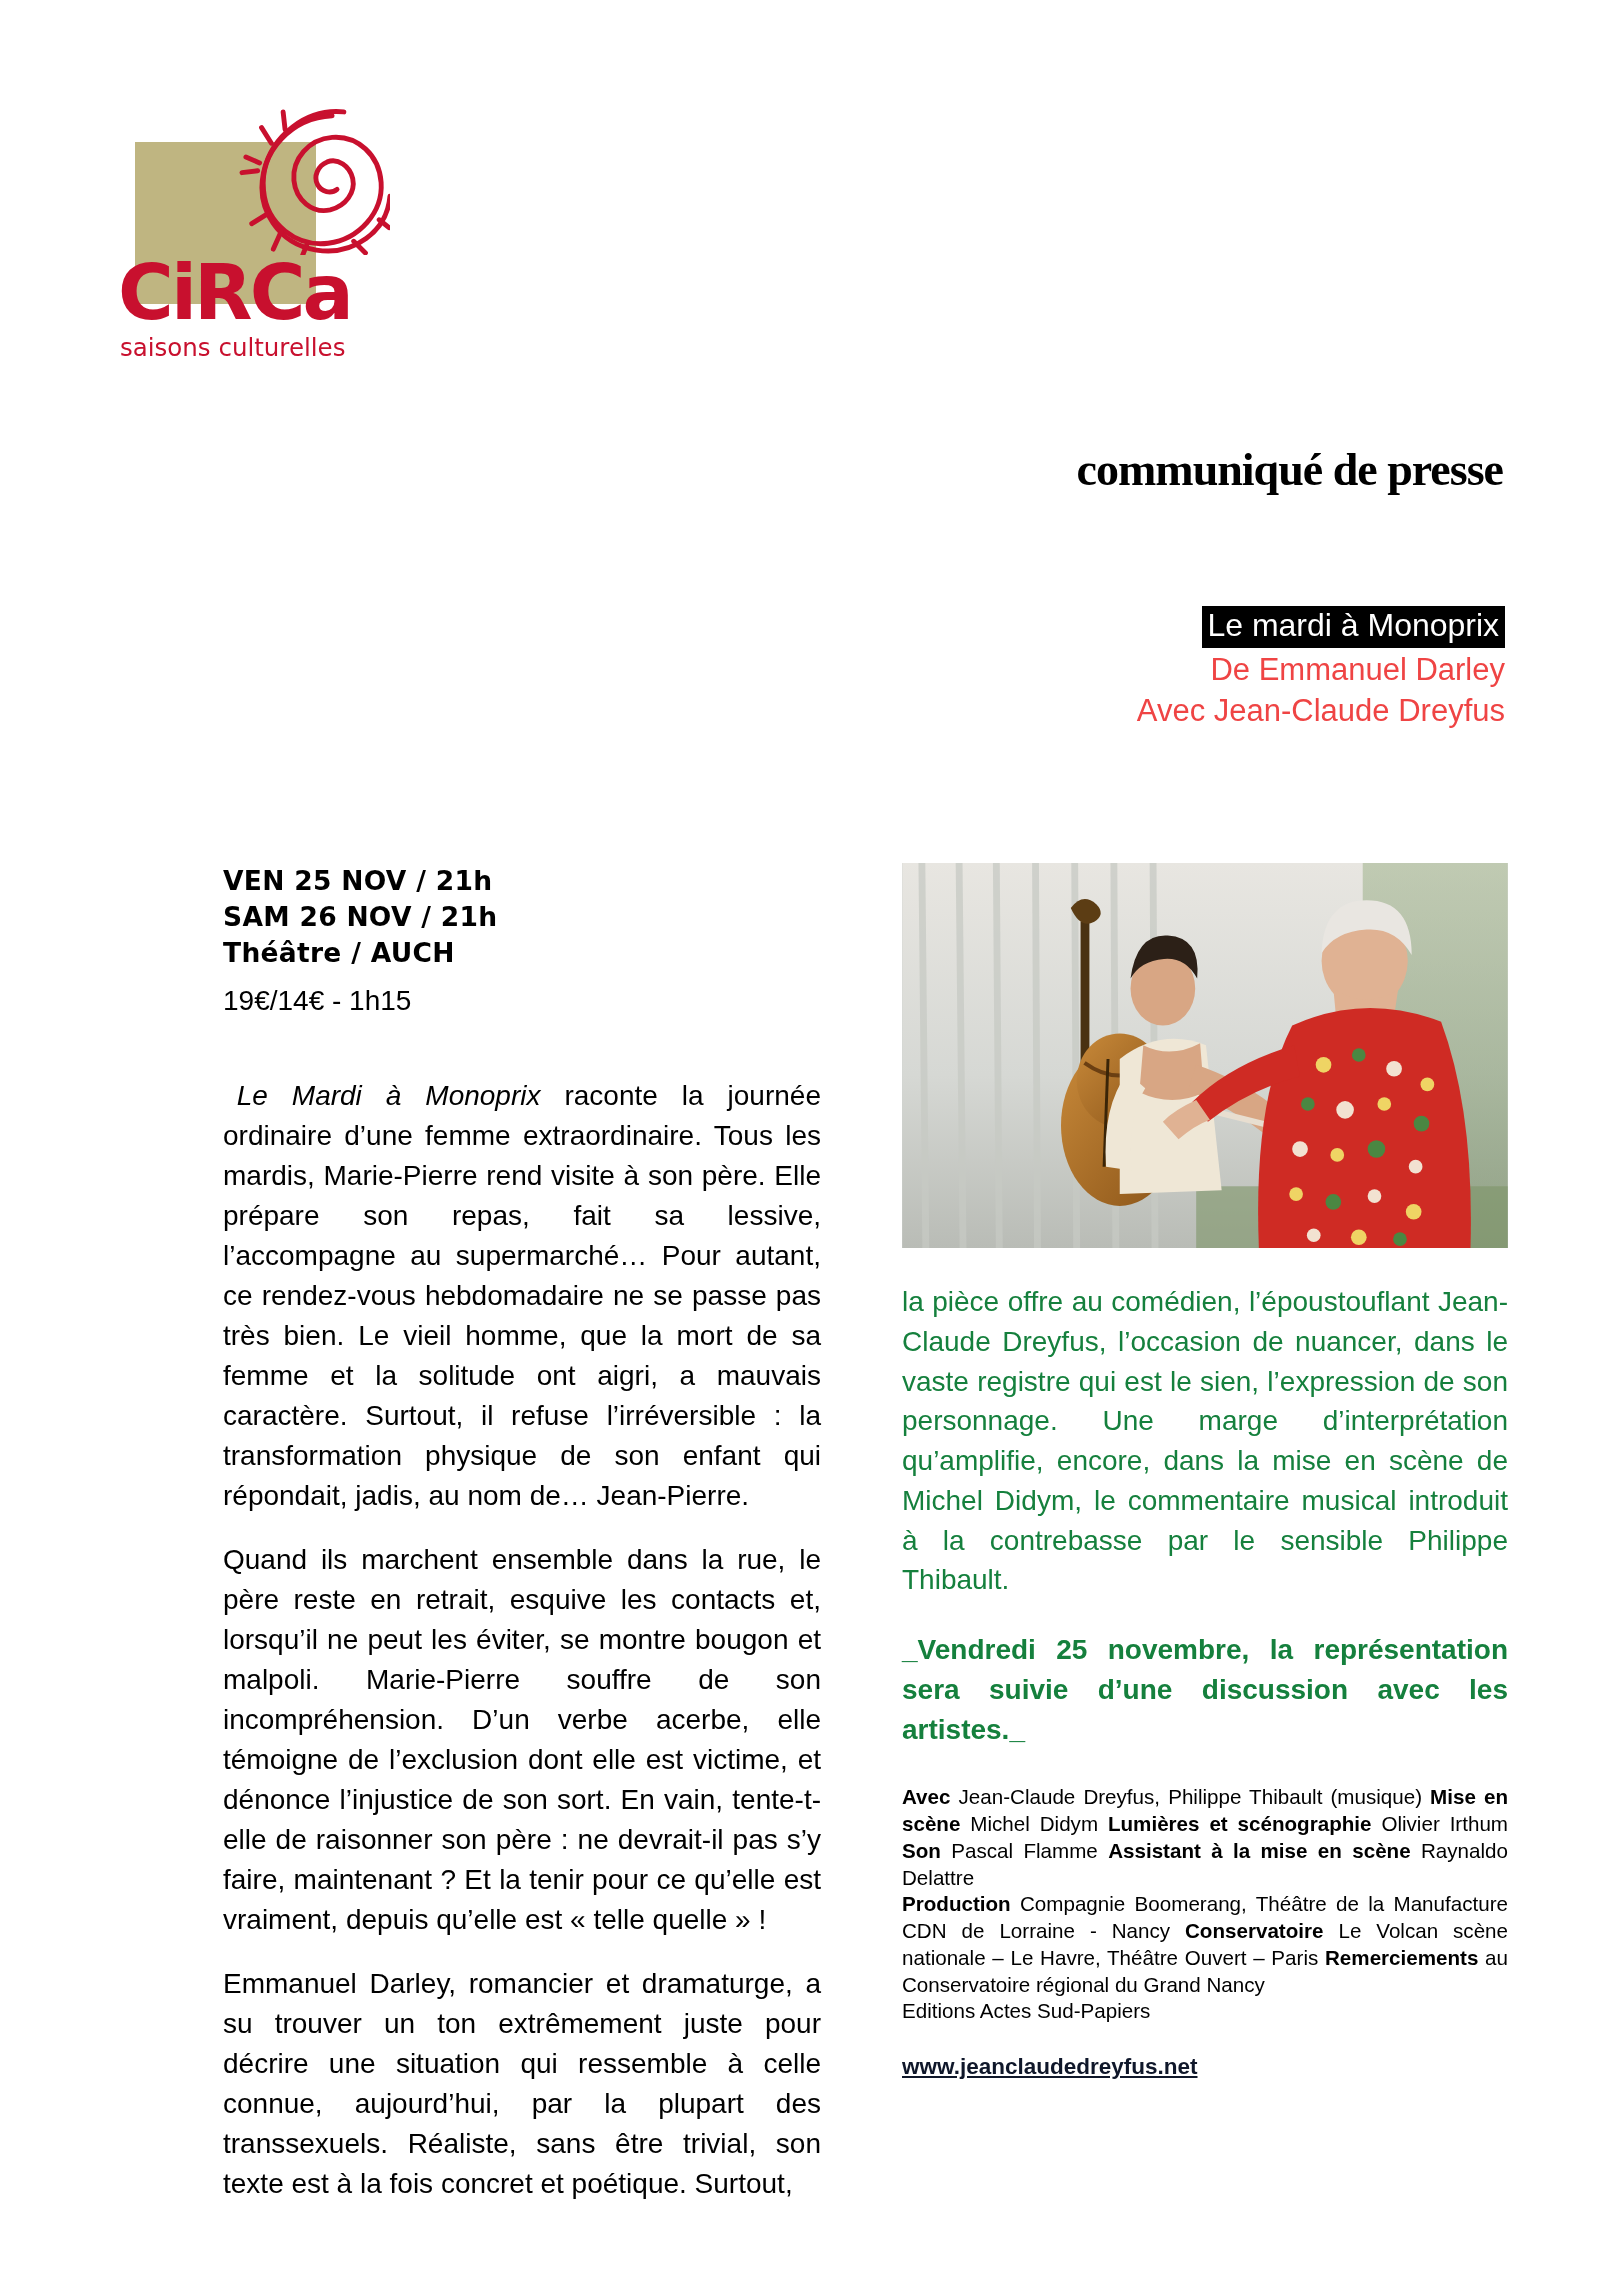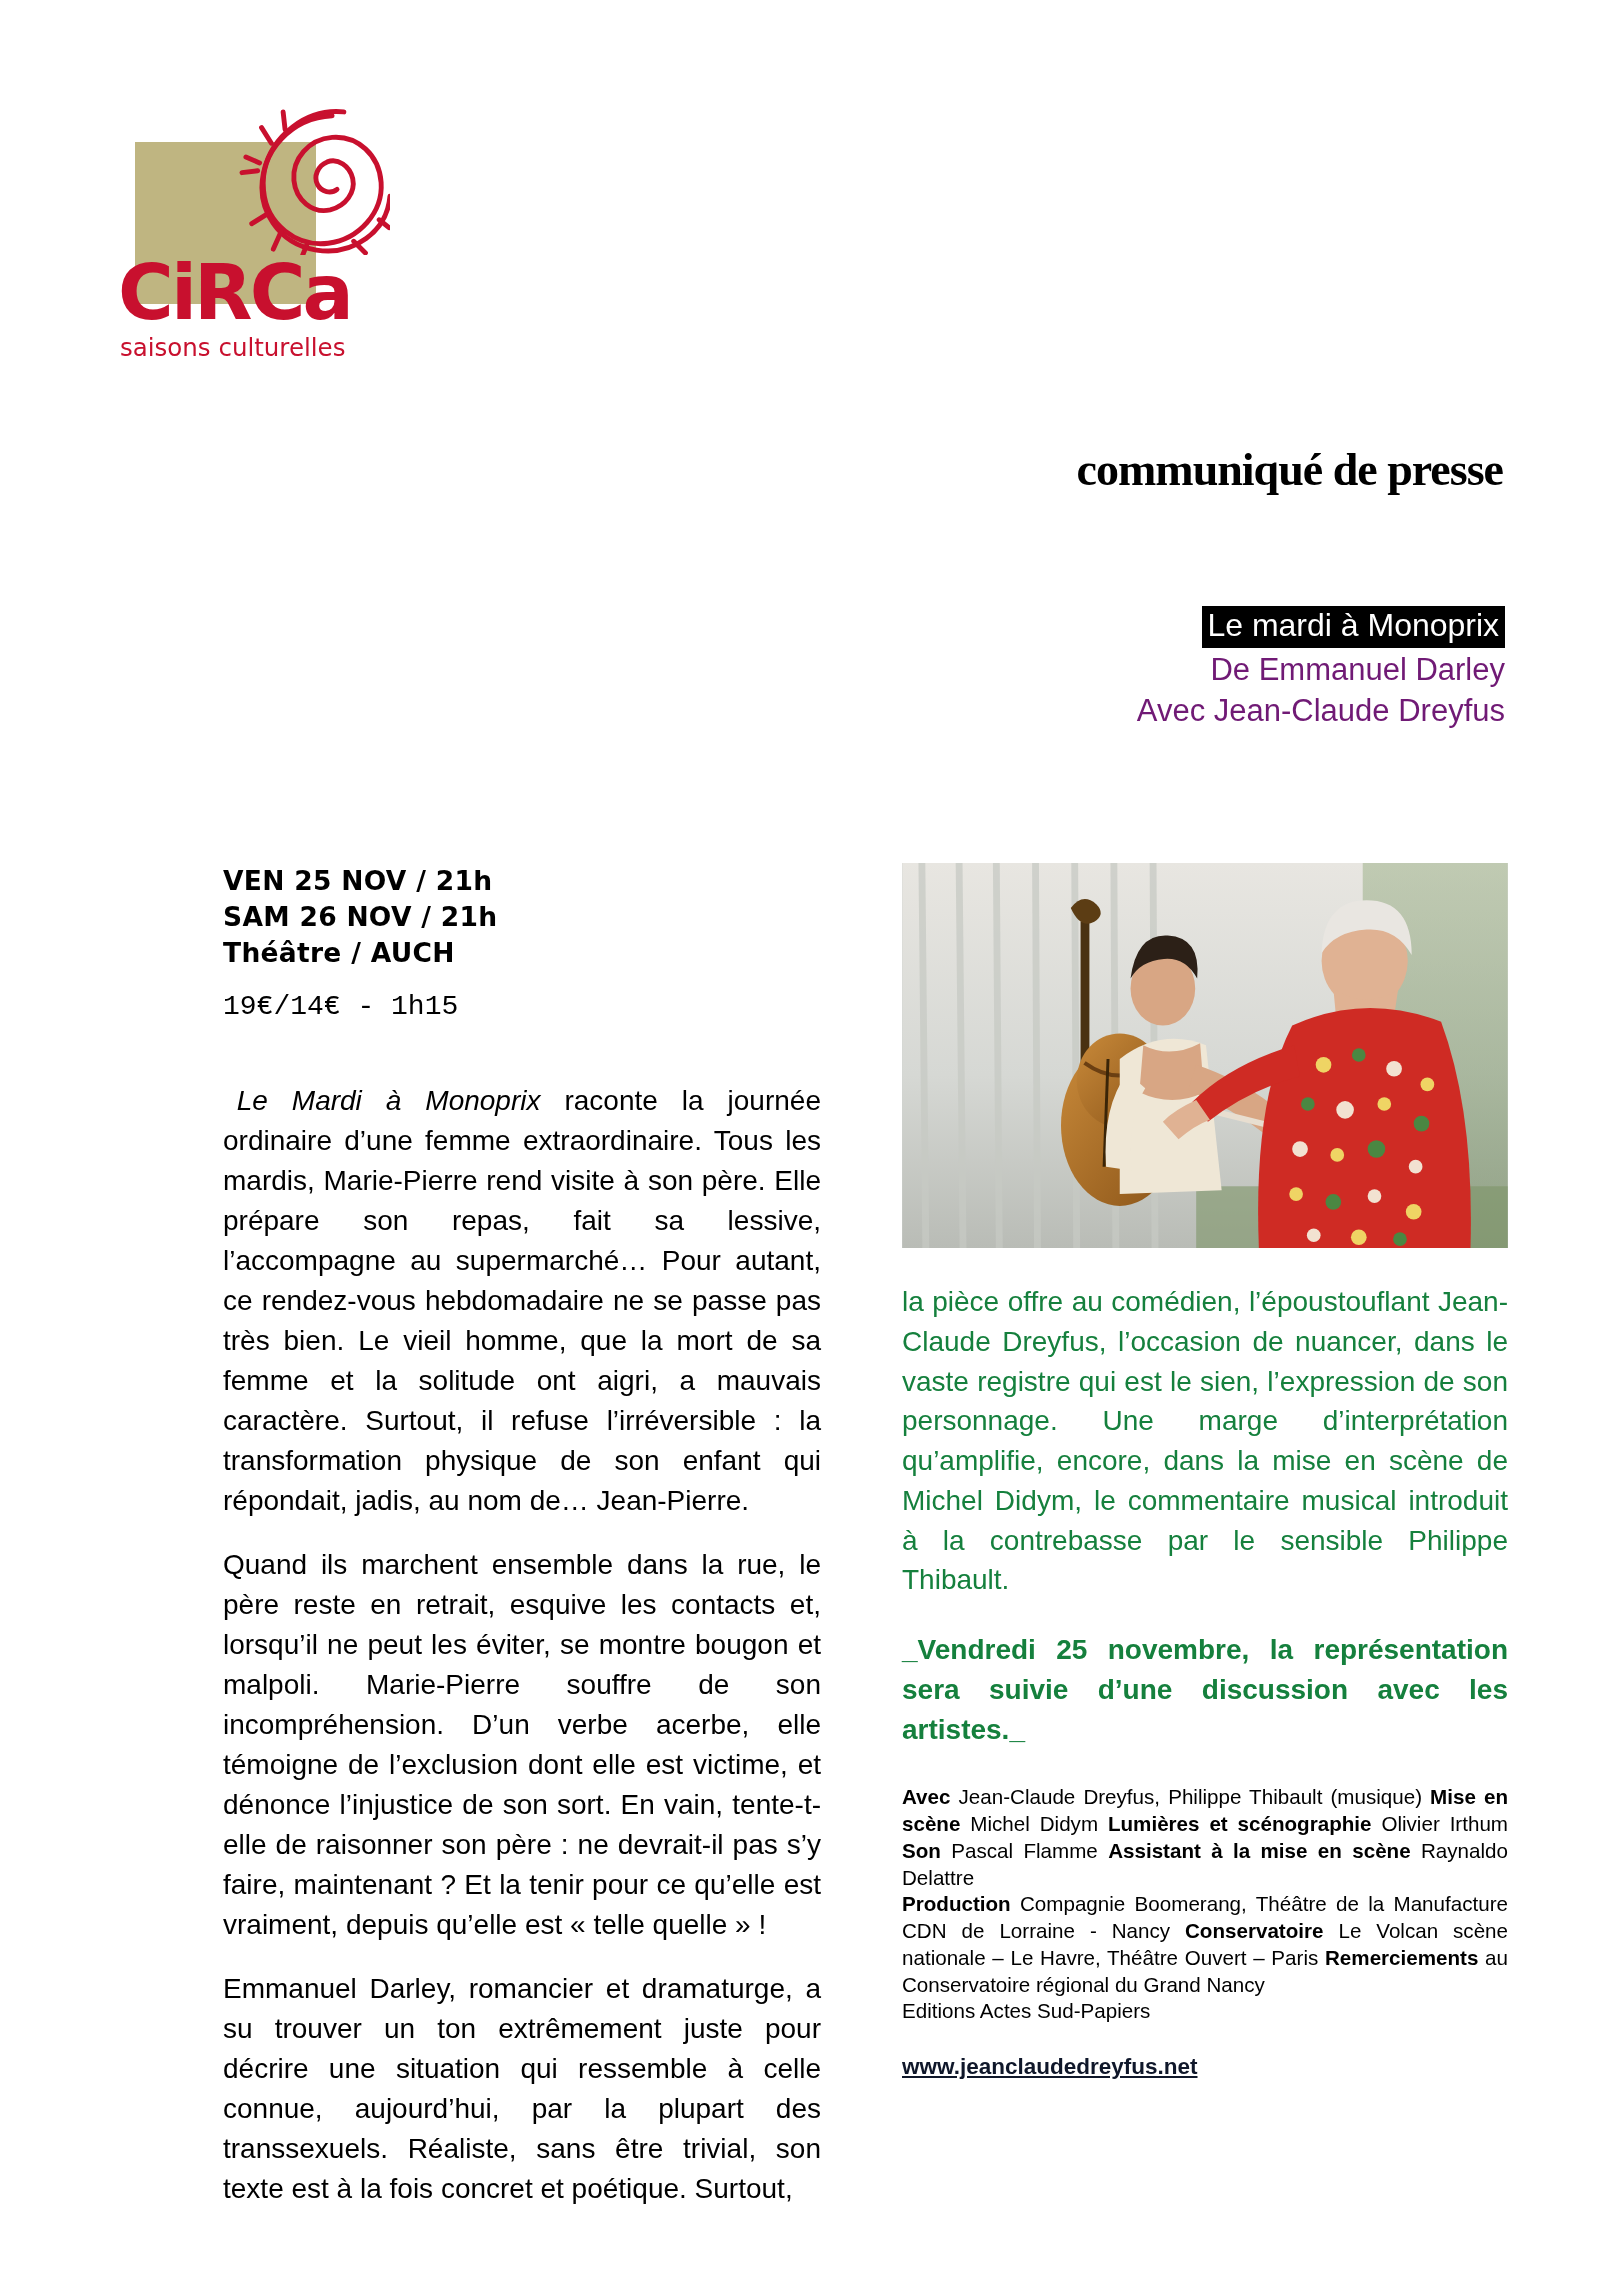--- a/index.html
+++ b/index.html
@@ -88,21 +88,21 @@
     background: #000000;
     color: #ffffff;
     font-size: 32px;
     padding: 2px 5.9px 3.9px 5.9px;
     line-height: 1.12;
     white-space: nowrap;
   }
   .show-sub {
     font-size: 31px;
     line-height: 1.28;
-    color: #701a75;
+    color: #ef4444;
     white-space: nowrap;
     margin-top: 2px;
     text-align: right;
   }
 
   
   #left-col {
     position: absolute;
     left: 223px;
     top: 863px;
@@ -110,22 +110,22 @@
   }
   .dateline {
     font-family: "DejaVu Sans", sans-serif;
     font-size: 26.5px;
     font-weight: bold;
     letter-spacing: 0.3px;
     line-height: 1.36;
     white-space: nowrap;
   }
   #price-line {
-    margin-top: 20px;
-    font-family: Liberation Mono, monospace;
+    margin-top: 14px;
+    font-family: Liberation Sans, sans-serif;
     font-size: 28px;
     letter-spacing: 0px;
   }
   .body-par {
     font-family: "Liberation Sans", sans-serif;
     font-size: 28px;
     line-height: 1.43;
     text-align: justify;
     margin: 0 0 23.5px 0;
     color: #000;

